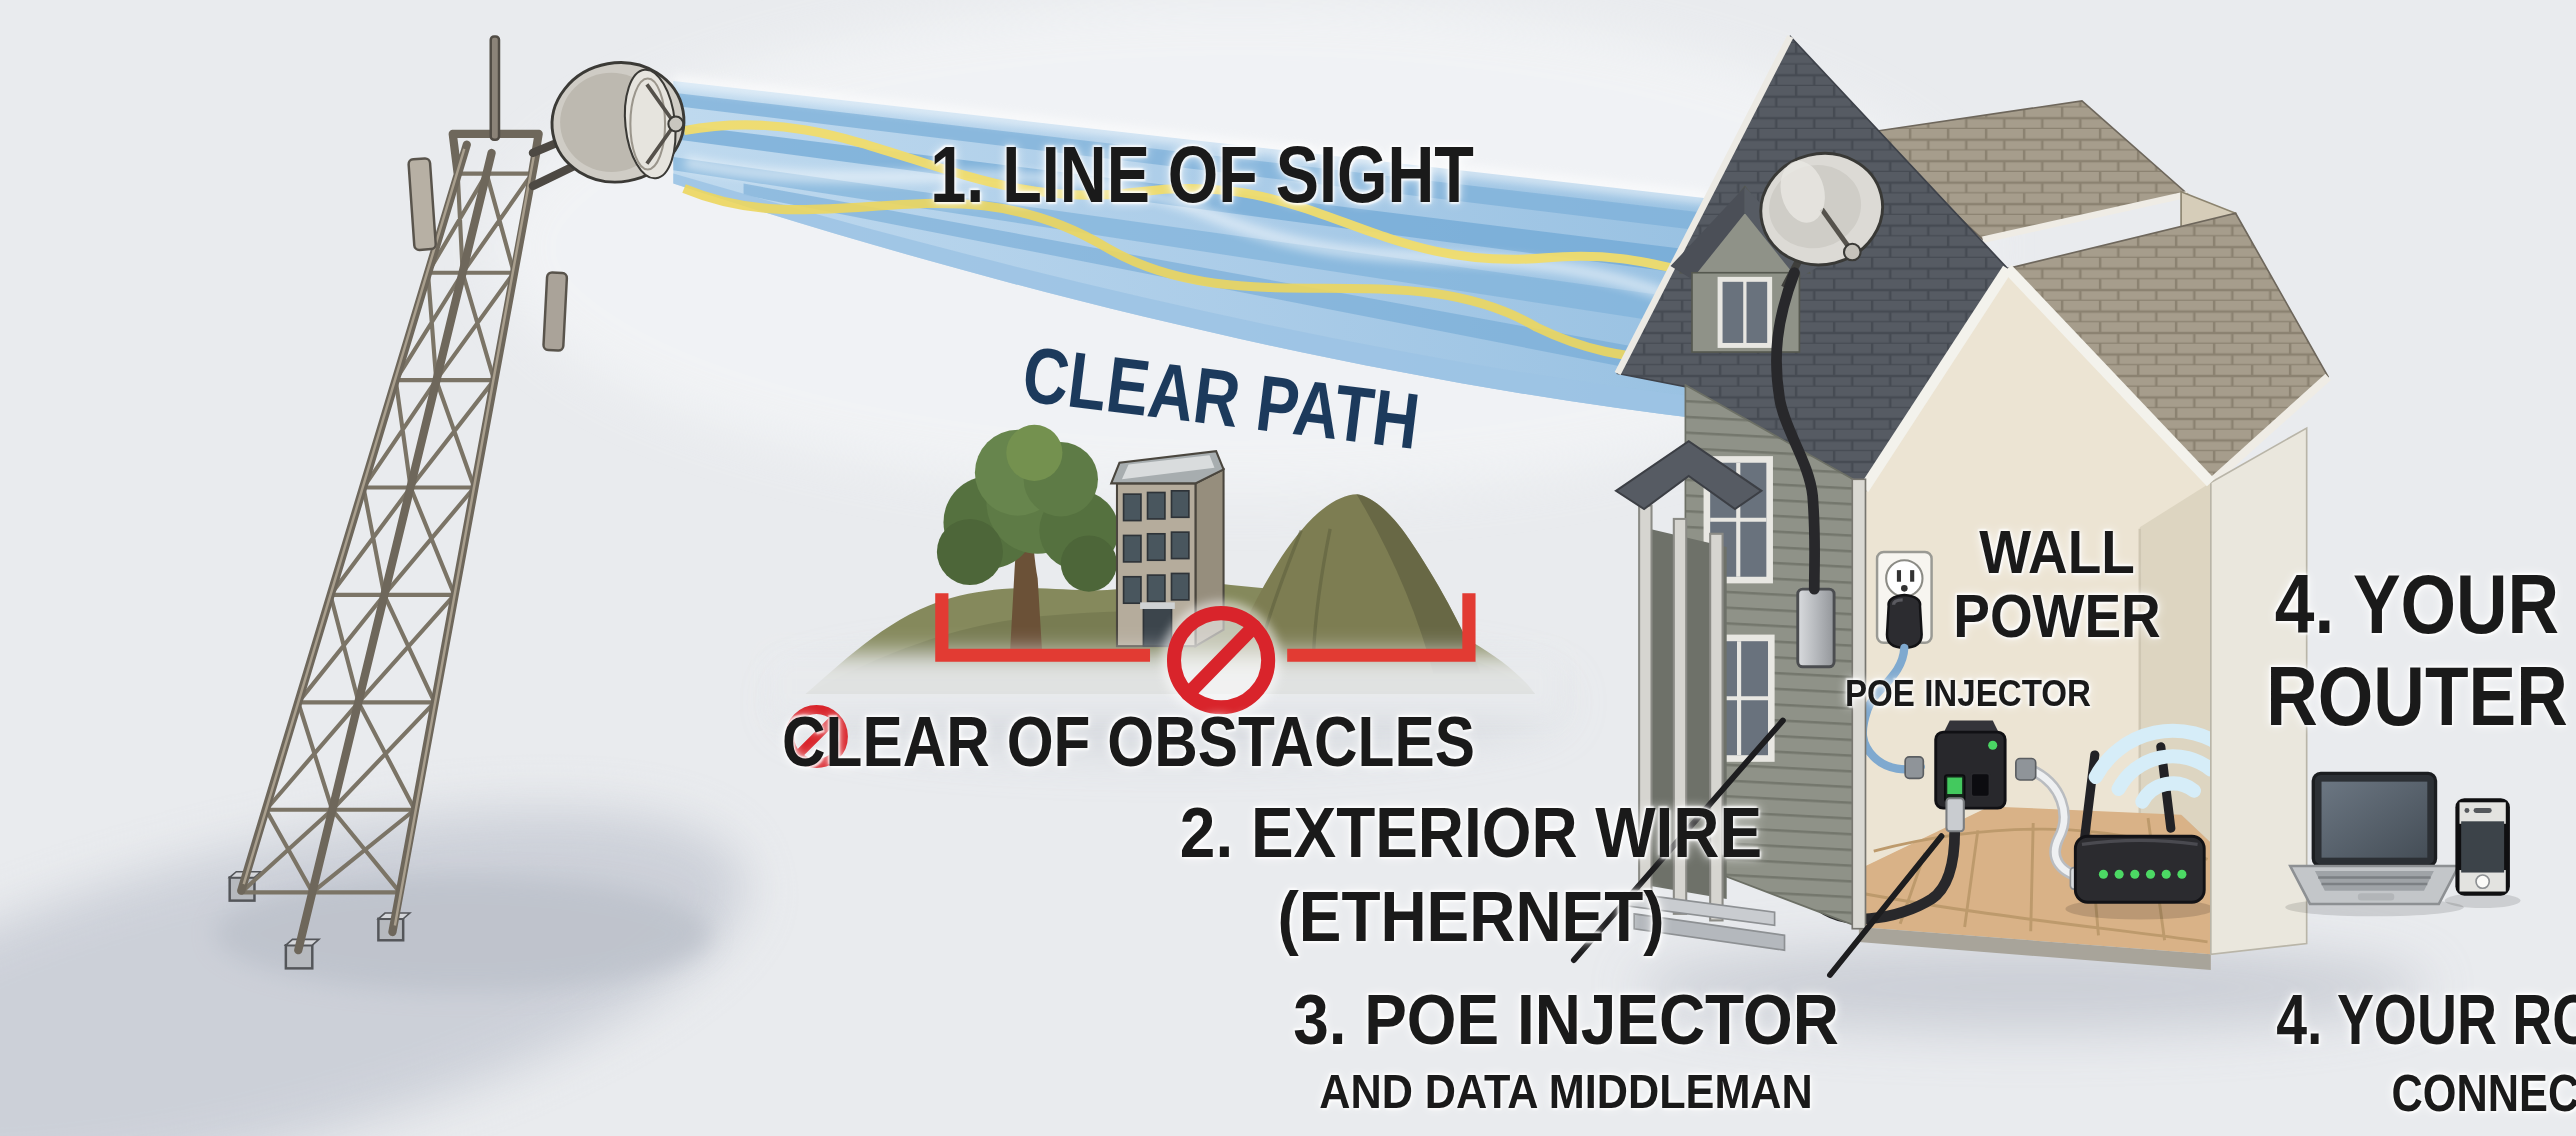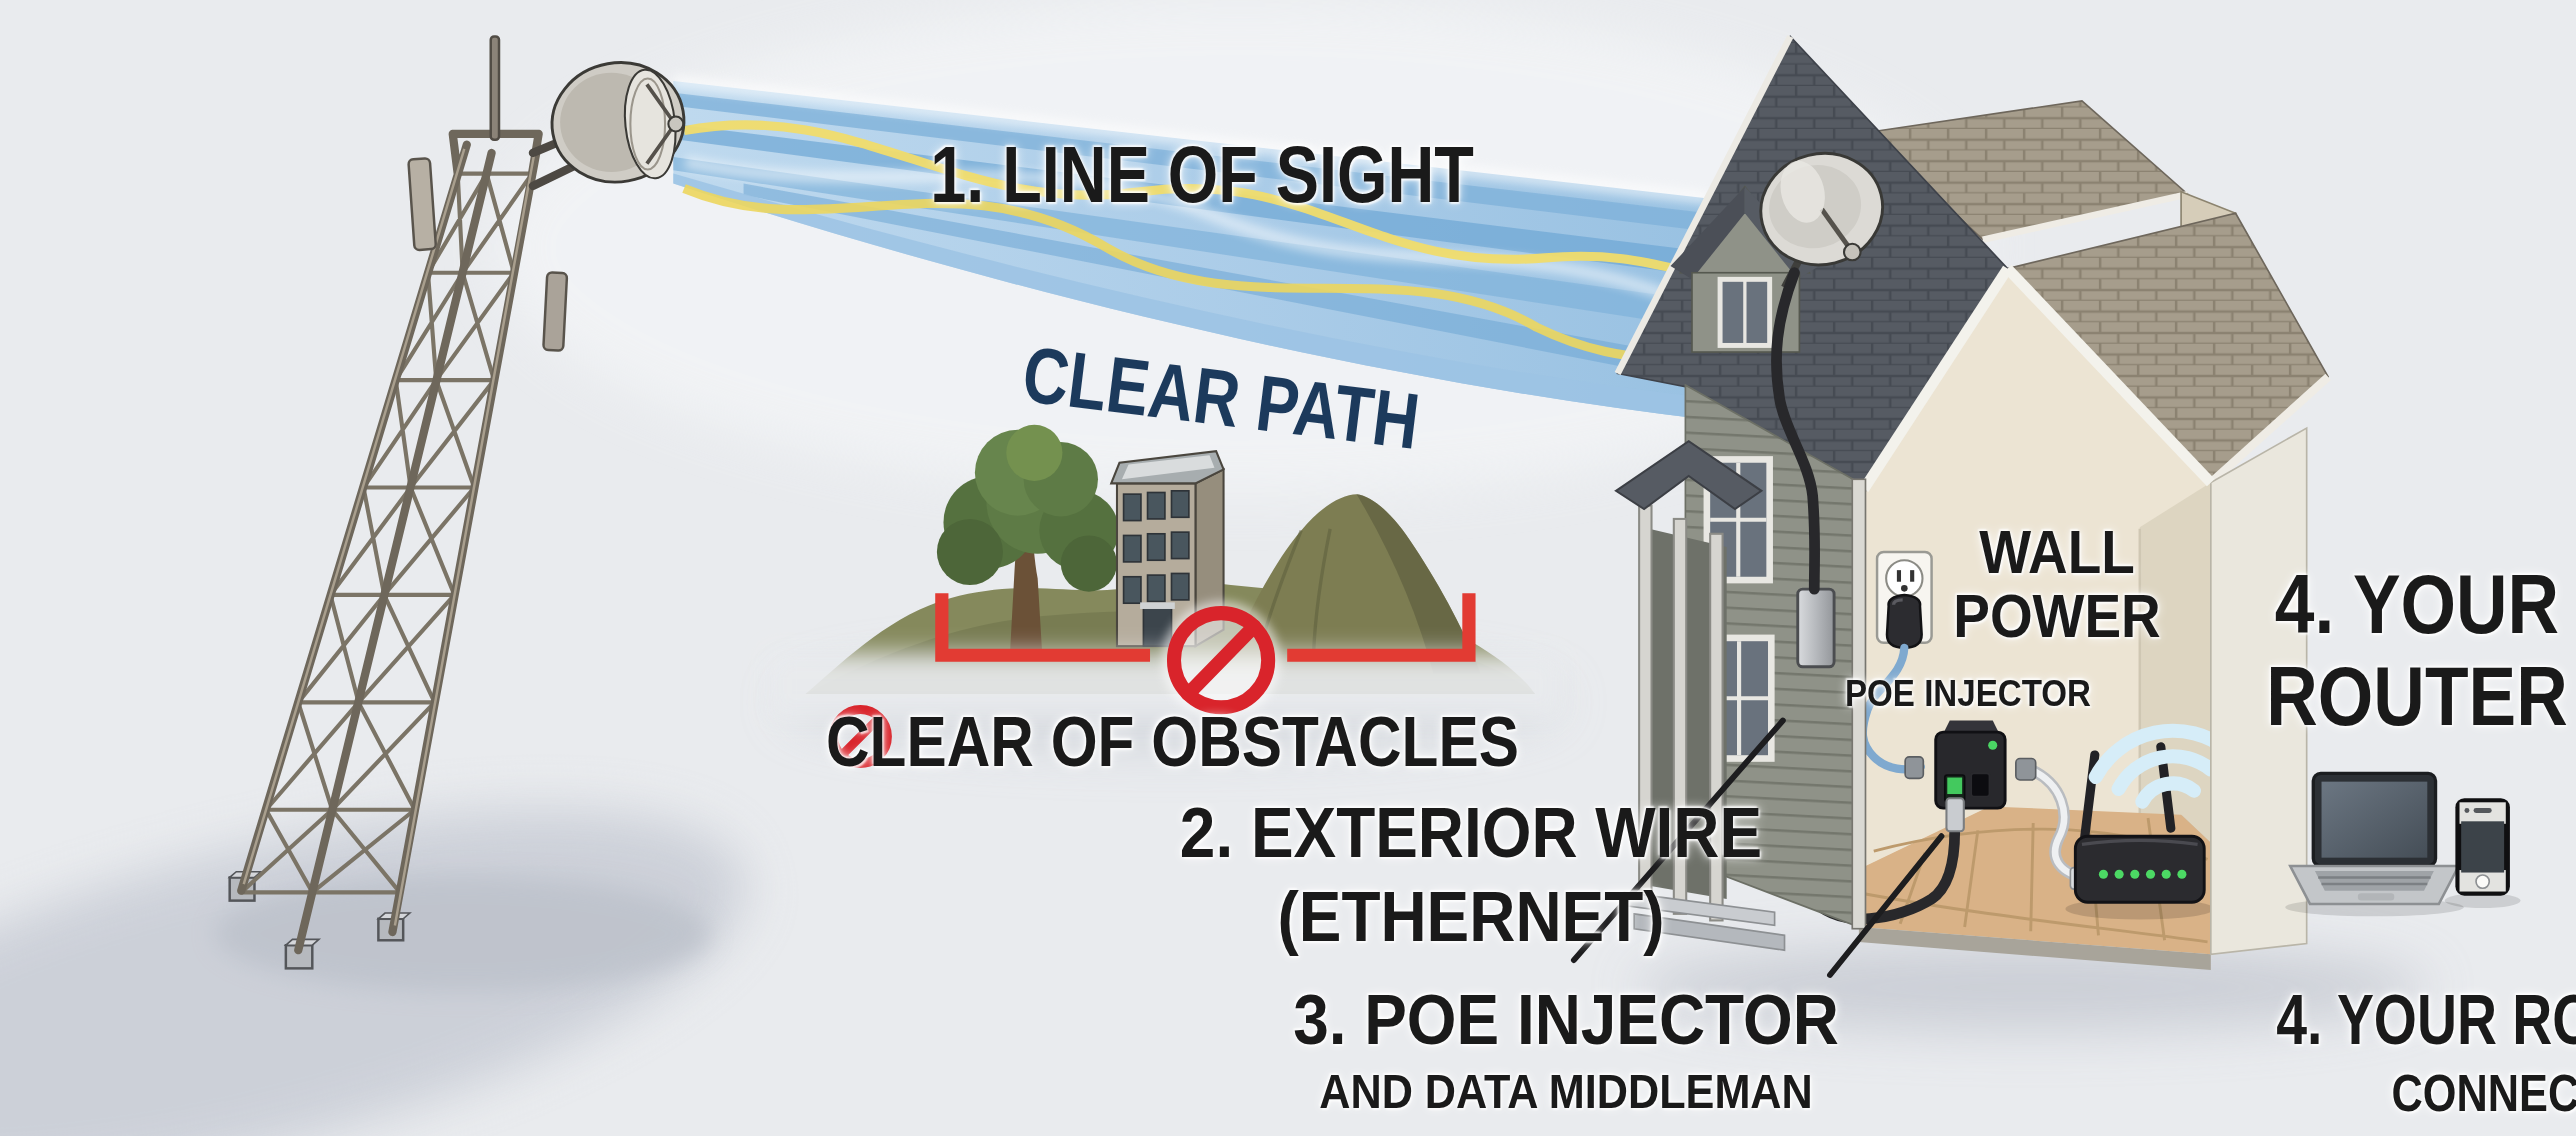--- a/index.html
+++ b/index.html
@@ -4,21 +4,21 @@
 <style>
   html,body{margin:0;padding:0;background:#dfe1e5;}
   .canvas{position:relative;width:2576px;height:1137px;overflow:hidden;
           background:#e9ebee;font-family:"Liberation Sans",sans-serif;}
   .canvas svg{position:absolute;left:0;top:0;}
   .lbl{position:absolute;font-weight:bold;color:#1a1a1a;white-space:nowrap;
        text-align:center;line-height:1.12;
        text-shadow:0 0 11.6px rgba(255,255,255,.95),0 0 5px rgba(255,255,255,.9),
                    1.7px 1.7px 1.7px rgba(255,255,255,.65),-1.7px -1.7px 1.7px rgba(255,255,255,.65);}
   .lbl .ln{display:block;}
-  .row{display:flex;align-items:center;gap:16.5px;margin-left:44px;}
+  .row{display:flex;align-items:center;gap:16.5px;}
 </style>
 </head>
 <body>
 
 <div class="canvas">
 
 <svg width="2576" height="1137" viewBox="0 0 3118 1376">
   <defs>
     <filter id="b30" x="-60%" y="-60%" width="220%" height="220%">
           <feGaussianBlur stdDeviation="30"></feGaussianBlur>

